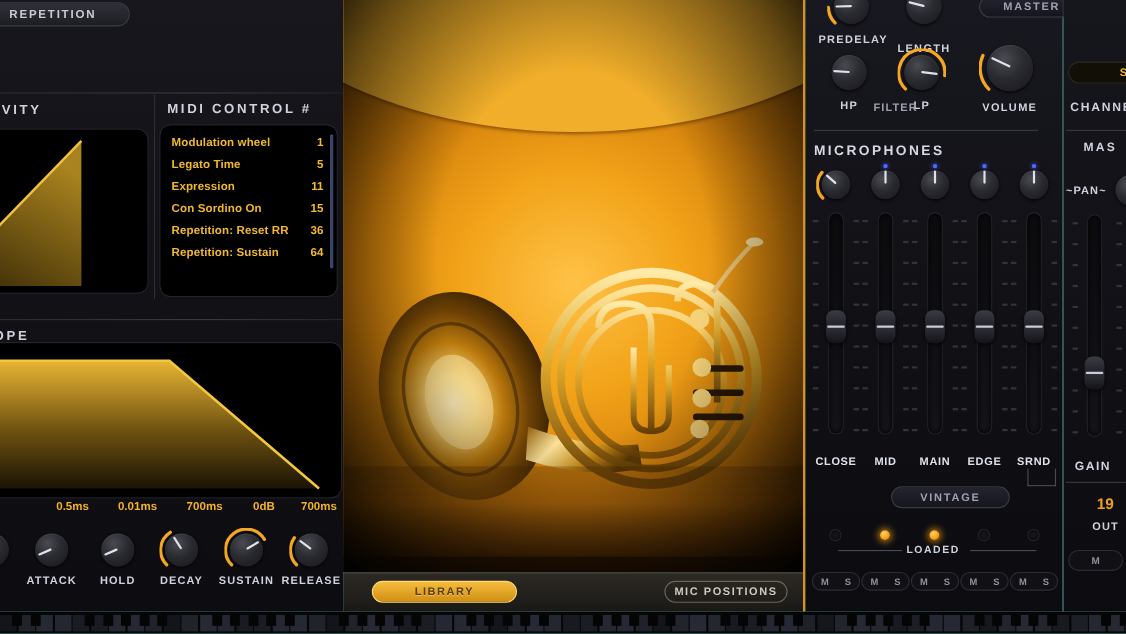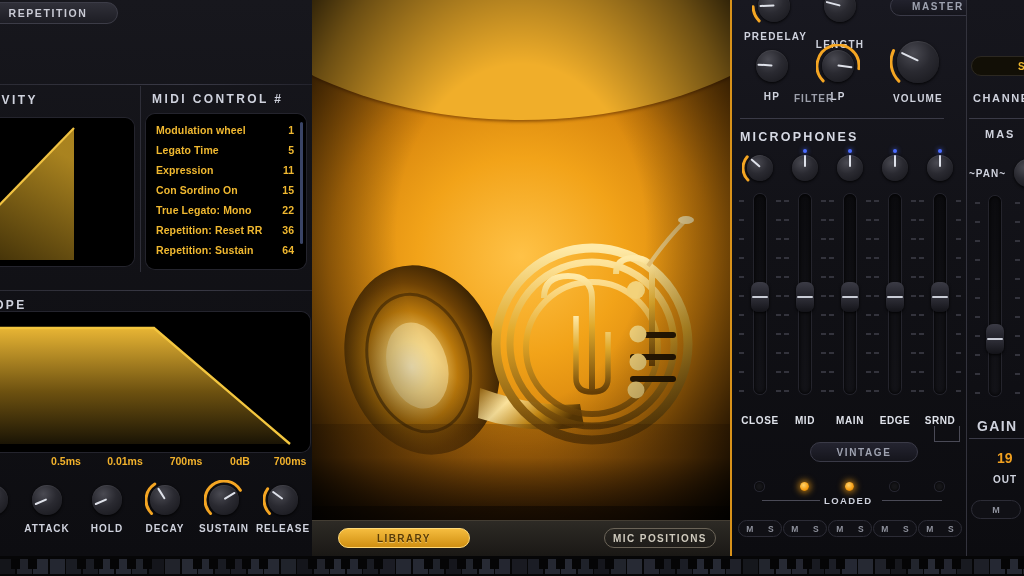--- a/index.html
+++ b/index.html
@@ -240,24 +240,20 @@
             <span class="nm">Legato Time</span>
                    <span class="cc">5</span>
           </div>
           <div class="midi-row">
             <span class="nm">Expression</span>
                    <span class="cc">11</span>
           </div>
           <div class="midi-row">
             <span class="nm">Con Sordino On</span>
                    <span class="cc">15</span>
-          </div>
-          <div class="midi-row">
-            <span class="nm">True Legato: Mono</span>
-                   <span class="cc">22</span>
           </div>
           <div class="midi-row">
             <span class="nm">Repetition: Reset RR</span>
                    <span class="cc">36</span>
           </div>
           <div class="midi-row">
             <span class="nm">Repetition: Sustain</span>
                    <span class="cc">64</span>
           </div>
         </div>
@@ -793,21 +789,21 @@
           <i style="top: 82px;"></i>
           <i style="top: 101px;"></i>
           <i style="top: 120px;"></i>
           <i style="top: 139px;"></i>
           <i style="top: 158px;"></i>
           <i style="top: 177px;"></i>
           <i style="top: 196px;"></i>
         </div>
     </div>
 
-    <div style="position:absolute; left:10px; top:418px; font-size:14px; font-weight:700; letter-spacing:1.4px; color:#cfd2dd;">GAIN</div>
+    <div style="position:absolute; left:10px; top:418px; font-size:11px; font-weight:700; letter-spacing:1.4px; color:#cfd2dd;">GAIN</div>
     <div class="hline" style="left:2px; top:438px; width:56px;"></div>
     <div style="position:absolute; left:30px; top:450px; font-size:14px; font-weight:700; color:#f0a020;">19</div>
     <div style="position:absolute; left:26px; top:474px; font-size:10px; font-weight:700; letter-spacing:1px; color:#cfd2dd;">OUT</div>
     <div style="position:absolute; left:4px; top:500px; width:50px; height:19px; border-radius:10px; border:1px solid #2c2c36;
                 background:#101015; display:flex; align-items:center; justify-content:center;">
       <span style="font-size:9px; color:#8e919c; font-weight:700;">M</span>
     </div>
   </div>
 
   <div id="keybed">

